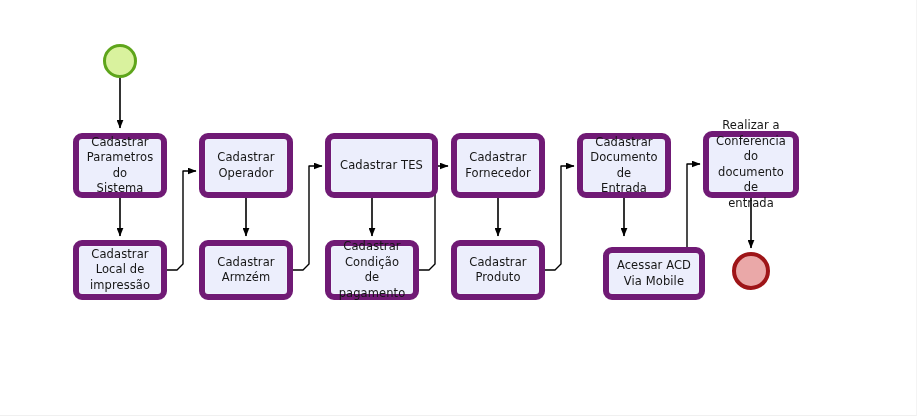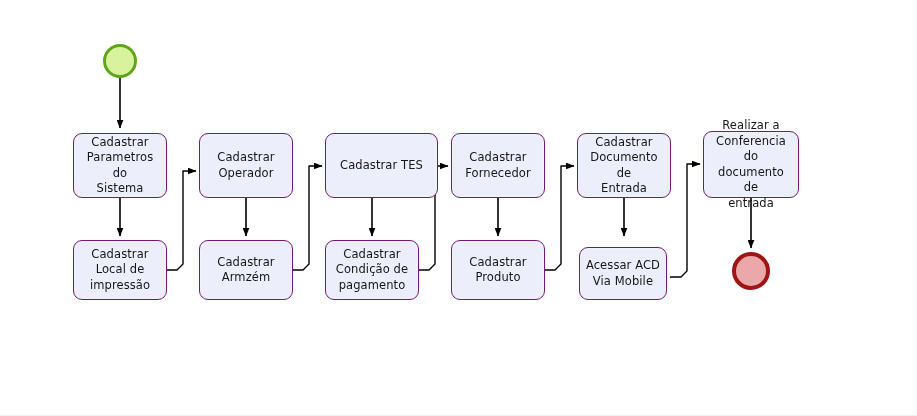--- a/index.html
+++ b/index.html
@@ -28,21 +28,21 @@
     top: 0;
     width: 917px;
     height: 416px;
     pointer-events: none;
   }
   
   .task {
     position: absolute;
     box-sizing: border-box;
     background: #ECEEFC;
-    border: 1px solid #701a75;
+    border: 6px solid #701a75;
     border-radius: 9px;
     display: flex;
     align-items: center;
     justify-content: center;
     text-align: center;
     color: #161616;
     font-size: 11.5px;
     line-height: 15.5px;
     letter-spacing: 0.1px;
     padding: 2px 5px;
@@ -154,20 +154,20 @@
     <span class="label">Cadastrar
 Condição de
 pagamento</span>
   </div>
 
   <div class="task" style="left:451px; top:240px; width:94px; height:60px;">
     <span class="label">Cadastrar
 Produto</span>
   </div>
 
-  <div class="task" style="left:579px; top:247px; width:88px; height:53px;align-items:center;">
+  <div class="task" style="left:603px; top:247px; width:102px; height:53px;align-items:center;">
     <span class="label">Acessar ACD
 Via Mobile</span>
   </div>
 
   <div class="event end" style="left:732px; top:252px; width:38px; height:38px;"></div>
 
 </div>
 
 </body></html>

